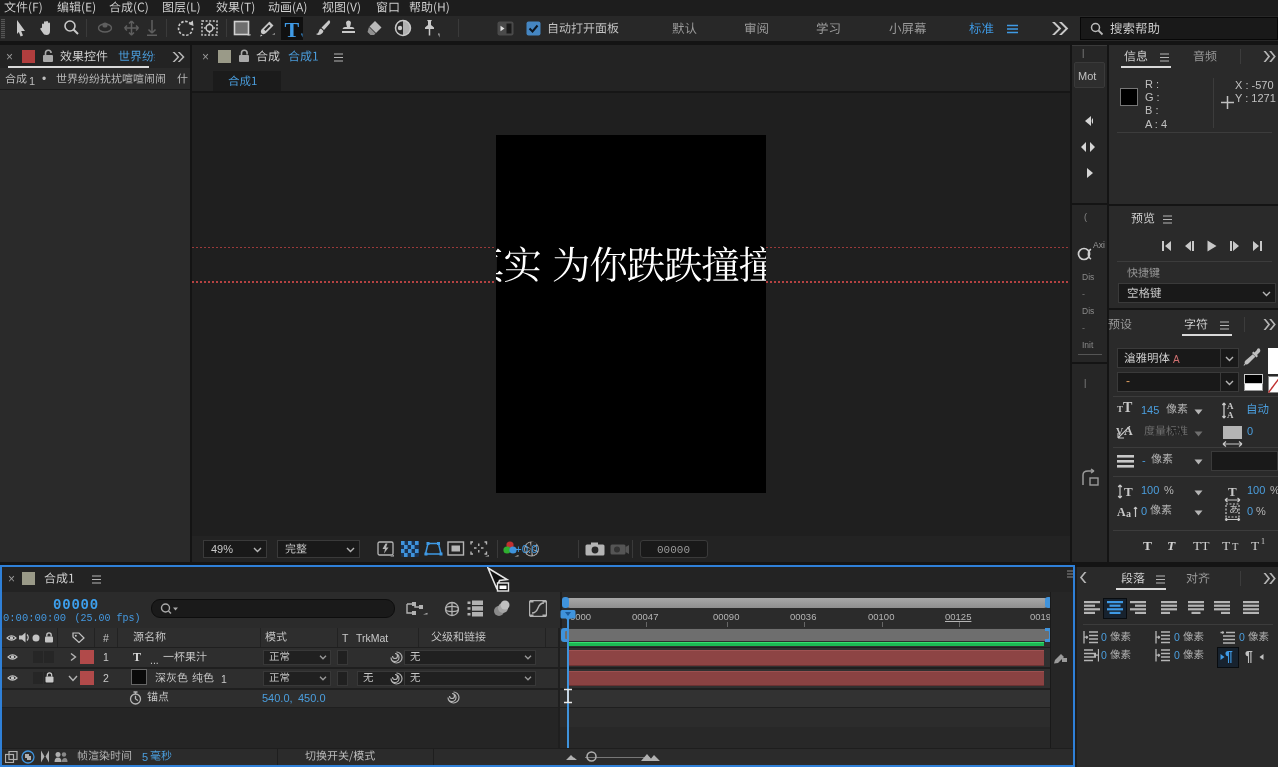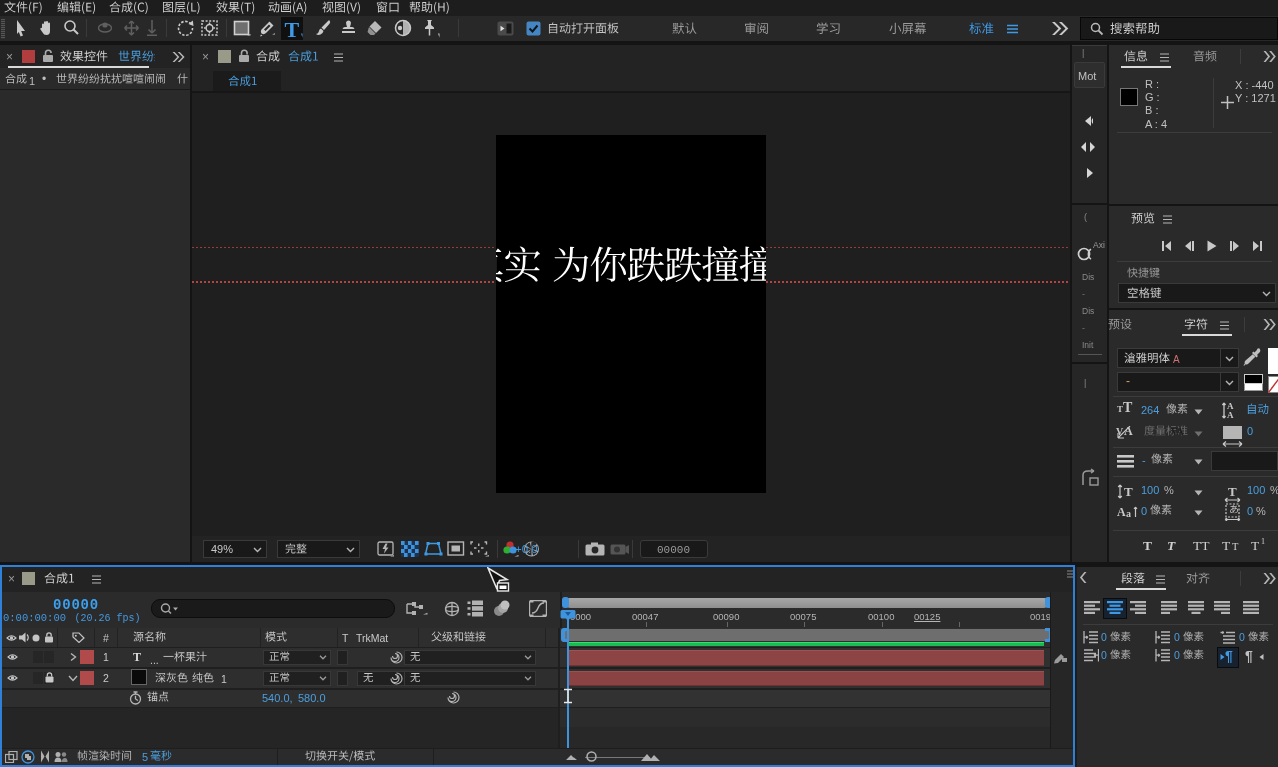--- a/index.html
+++ b/index.html
@@ -705,21 +705,21 @@
         <path d="M0.5 0 L5 5.5 L0.5 11 L2.6 11 L7.1 5.5 L2.6 0 Z"></path>
         <path d="M6.2 0 L10.7 5.5 L6.2 11 L8.3 11 L12.8 5.5 L8.3 0 Z"></path>
       </g>
     </svg>
     <div style="position:absolute;left:1120px;top:88px;width:18px;height:18px;background:#000;border:1px solid #777"></div>
     <div class="ab" style="left:1145px;top:78px;font:normal 11px 'Liberation Sans', sans-serif;color:#c0c0c0;">R :</div>
     <div class="ab" style="left:1145px;top:91.2px;font:normal 11px 'Liberation Sans', sans-serif;color:#c0c0c0;">G :</div>
     <div class="ab" style="left:1145px;top:104.4px;font:normal 11px 'Liberation Sans', sans-serif;color:#c0c0c0;">B :</div>
     <div class="ab" style="left:1145px;top:117.5px;font:normal 11px 'Liberation Sans', sans-serif;color:#c0c0c0;">A :  4</div>
     <div style="position:absolute;left:1213px;top:78px;width:1px;height:50px;background:#3c3c3c"></div>
-    <div class="ab" style="left:1235px;top:78.5px;font:normal 11px 'Liberation Sans', sans-serif;color:#c0c0c0;">X : -440</div>
+    <div class="ab" style="left:1235px;top:78.5px;font:normal 11px 'Liberation Sans', sans-serif;color:#c0c0c0;">X : -570</div>
     <div class="ab" style="left:1235px;top:91.5px;font:normal 11px 'Liberation Sans', sans-serif;color:#c0c0c0;">Y : 1271</div>
     <svg class="ab" style="left:1221px;top:96px;" width="13" height="13" viewBox="0 0 13 13">
       <path stroke="#c0c0c0" stroke-width="1.5" d="M6.5 0 V13 M0 6.5 H13"></path>
     </svg>
     <div style="position:absolute;left:1117px;top:132px;width:155px;height:1px;background:#3c3c3c"></div>
     <div style="position:absolute;left:1109px;top:204px;width:169px;height:2px;background:#141414"></div>
     <div class="ab " style="left:1131px;top:212px;">
       <svg class="t " width="24" height="12" style="">
         <g fill="#d6d6d6" transform="translate(0,10.56) scale(0.01200,-0.01200)">
           <use href="#g66" x="0"></use>
@@ -829,21 +829,21 @@
     </svg>
     <div style="position:absolute;left:1244px;top:374px;width:19px;height:17px;background:#fff;border:1px solid #999"></div>
     <div style="position:absolute;left:1244px;top:374px;width:19px;height:10px;background:#000;border:1px solid #ccc"></div>
     <svg class="ab" style="left:1268px;top:376px;" width="13" height="17" viewBox="0 0 13 17">
       <rect x="0.5" y="0.5" width="12" height="16" fill="#fff" stroke="#888"></rect>
       <path stroke="#c03030" stroke-width="1.4" d="M0.5 16.5 L12.5 0.5"></path>
     </svg>
     <div style="position:absolute;left:1113px;top:396px;width:165px;height:1px;background:#3c3c3c"></div>
     <div class="ab" style="left:1117px;top:404px;font:bold 9px 'Liberation Serif', serif;color:#c8c8c8;">T</div>
     <div class="ab" style="left:1123px;top:400px;font:bold 14px 'Liberation Serif', serif;color:#c8c8c8;">T</div>
-    <div class="ab" style="left:1141px;top:403.5px;font:normal 11px 'Liberation Sans', sans-serif;color:#4b9fdf;">264</div>
+    <div class="ab" style="left:1141px;top:403.5px;font:normal 11px 'Liberation Sans', sans-serif;color:#4b9fdf;">145</div>
     <div class="ab " style="left:1166px;top:403px;">
       <svg class="t " width="22" height="11" style="">
         <g fill="#b5b5b5" transform="translate(0,9.68) scale(0.01100,-0.01100)">
           <use href="#g80" x="0"></use>
           <use href="#g81" x="1000"></use>
         </g>
       </svg>
     </div>
     <svg class="ab" style="left:1194px;top:409px;" width="9" height="6" viewBox="0 0 9 6">
       <path fill="#b5b5b5" d="M0.5 0.5 H8.5 L4.5 5.5 Z"></path>
@@ -1135,21 +1135,21 @@
       </svg>
     </div>
     <svg class="ab" style="left:92px;top:575px;" width="10" height="9" viewBox="0 0 10 9">
       <g stroke="#b5b5b5" stroke-width="1.1">
         <path d="M0 1 H9 M0 4.5 H9 M0 8 H9"></path>
       </g>
     </svg>
     <div style="position:absolute;left:2px;top:592px;width:1071px;height:36px;background:#2b2b2b"></div>
     <div class="ab" style="left:53px;top:596.5px;font:bold 14px 'Liberation Mono', monospace;color:#3da0ee;letter-spacing:0.8px;">00000</div>
     <div class="ab" style="left:3px;top:612px;font:normal 10.5px 'Liberation Mono', monospace;color:#4499e0;">0:00:00:00</div>
-    <div class="ab" style="left:74.5px;top:612.5px;font:normal 10px 'Liberation Mono', monospace;color:#4499e0;">(20.26 fps)</div>
+    <div class="ab" style="left:74.5px;top:612.5px;font:normal 10px 'Liberation Mono', monospace;color:#4499e0;">(25.00 fps)</div>
     <div style="position:absolute;left:151px;top:599px;width:244px;height:19px;background:#1a1a1a;border:1px solid #0d0d0d;border-radius:9px"></div>
     <svg class="ab" style="left:160px;top:603px;" width="20" height="12" viewBox="0 0 20 12">
       <circle cx="5.5" cy="5" r="4" fill="none" stroke="#a9a9a9" stroke-width="1.4"></circle>
       <path stroke="#a9a9a9" stroke-width="1.5" d="M8.5 8 L11 10.5"></path>
       <path fill="#a9a9a9" d="M13 4.5 l5 0 l-2.5 3 z"></path>
     </svg>
     <svg class="ab" style="left:405px;top:601px;" width="23" height="16" viewBox="0 0 23 16">
       <g stroke="#b2b2b2" stroke-width="1.4" fill="none">
         <path d="M2 3 H7 M2 3 V12 H7 M10 1.5 V6 H14"></path>
         <rect x="7" y="1" width="4" height="4" fill="#b2b2b2" stroke="none"></rect>
@@ -1192,25 +1192,25 @@
     </svg>
     <div style="position:absolute;left:560px;top:592px;width:513px;height:36px;background:#2b2b2b"></div>
     <div style="position:absolute;left:565px;top:598px;width:484px;height:10px;background:linear-gradient(#a8a8a8,#8f8f8f);border-radius:5px"></div>
     <div style="position:absolute;left:562px;top:597px;width:7px;height:11px;background:#3f93dc;border-radius:3px"></div>
     <div style="position:absolute;left:1045px;top:597px;width:7px;height:11px;background:#3f93dc;border-radius:3px"></div>
     <div style="position:absolute;left:560px;top:592px;width:2px;height:36px;background:#1e1e1e"></div>
     <div class="ab" style="left:632px;top:611px;font:normal 9.5px 'Liberation Sans', sans-serif;color:#b5b5b5;">00047</div>
     <div style="position:absolute;left:646px;top:622px;width:1px;height:5px;background:#666"></div>
     <div class="ab" style="left:713px;top:611px;font:normal 9.5px 'Liberation Sans', sans-serif;color:#b5b5b5;">00090</div>
     <div style="position:absolute;left:727px;top:622px;width:1px;height:5px;background:#666"></div>
-    <div class="ab" style="left:790px;top:611px;font:normal 9.5px 'Liberation Sans', sans-serif;color:#b5b5b5;">00075</div>
+    <div class="ab" style="left:790px;top:611px;font:normal 9.5px 'Liberation Sans', sans-serif;color:#b5b5b5;">00036</div>
     <div style="position:absolute;left:804px;top:622px;width:1px;height:5px;background:#666"></div>
     <div class="ab" style="left:868px;top:611px;font:normal 9.5px 'Liberation Sans', sans-serif;color:#b5b5b5;">00100</div>
     <div style="position:absolute;left:882px;top:622px;width:1px;height:5px;background:#666"></div>
-    <div class="ab" style="left:914px;top:611px;font:normal 9.5px 'Liberation Sans', sans-serif;color:#b5b5b5;text-decoration:underline;">00125</div>
+    <div class="ab" style="left:945px;top:611px;font:normal 9.5px 'Liberation Sans', sans-serif;color:#b5b5b5;text-decoration:underline;">00125</div>
     <div style="position:absolute;left:959px;top:622px;width:1px;height:5px;background:#666"></div>
     <div class="ab" style="left:570px;top:611px;font:normal 9.5px 'Liberation Sans', sans-serif;color:#b5b5b5;">0000</div>
     <div class="ab" style="left:1030px;top:611px;font:normal 9.5px 'Liberation Sans', sans-serif;color:#b5b5b5;">0019</div>
     <div style="position:absolute;left:2px;top:628px;width:556px;height:19px;background:#2e2e2e"></div>
     <svg class="ab" style="left:6px;top:634px;" width="11" height="8" viewBox="0 0 11 8">
       <path d="M1 4 Q5.5 -0.5 10 4 Q5.5 8.5 1 4 Z" fill="none" stroke="#c4c4c4" stroke-width="1.1"></path>
       <circle cx="5.5" cy="4" r="1.7" fill="#c4c4c4"></circle>
     </svg>
     <svg class="ab" style="left:19px;top:632px;" width="11" height="11" viewBox="0 0 11 11">
       <path fill="#c4c4c4" d="M0 3.5 H3 L6.5 0.5 V10.5 L3 7.5 H0 Z"></path>
@@ -1416,21 +1416,21 @@
     </svg>
     <div class="ab " style="left:147px;top:691px;">
       <svg class="t " width="22" height="11" style="">
         <g fill="#c9c9c9" transform="translate(0,9.68) scale(0.01100,-0.01100)">
           <use href="#g109" x="0"></use>
           <use href="#g110" x="1000"></use>
         </g>
       </svg>
     </div>
     <div class="ab" style="left:262px;top:691.5px;font:normal 11px 'Liberation Sans', sans-serif;color:#4b9fdf;">540.0,</div>
-    <div class="ab" style="left:298px;top:691.5px;font:normal 11px 'Liberation Sans', sans-serif;color:#4b9fdf;">580.0</div>
+    <div class="ab" style="left:298px;top:691.5px;font:normal 11px 'Liberation Sans', sans-serif;color:#4b9fdf;">450.0</div>
     <svg class="ab" style="left:447px;top:691px;" width="13" height="13" viewBox="0 0 13 13">
       <path d="M6.5 1 a5.5 5.5 0 1 1 -5.5 5.5 a4 4 0 1 0 4 -4 a2.5 2.5 0 1 1 -2.5 2.5" fill="none" stroke="#b5b5b5" stroke-width="1.2"></path>
     </svg>
     <div style="position:absolute;left:2px;top:647px;width:1048px;height:1px;background:#1f1f1f"></div>
     <div style="position:absolute;left:2px;top:667px;width:1048px;height:2px;background:#1f1f1f"></div>
     <div style="position:absolute;left:2px;top:688px;width:1048px;height:2px;background:#1f1f1f"></div>
     <div style="position:absolute;left:2px;top:707px;width:1048px;height:1px;background:#1f1f1f"></div>
     <div style="position:absolute;left:558px;top:628px;width:2px;height:124px;background:#1f1f1f"></div>
     <div style="position:absolute;left:1050px;top:592px;width:23px;height:160px;background:#262626"></div>
     <div style="position:absolute;left:1050px;top:592px;width:1px;height:160px;background:#1a1a1a"></div>

